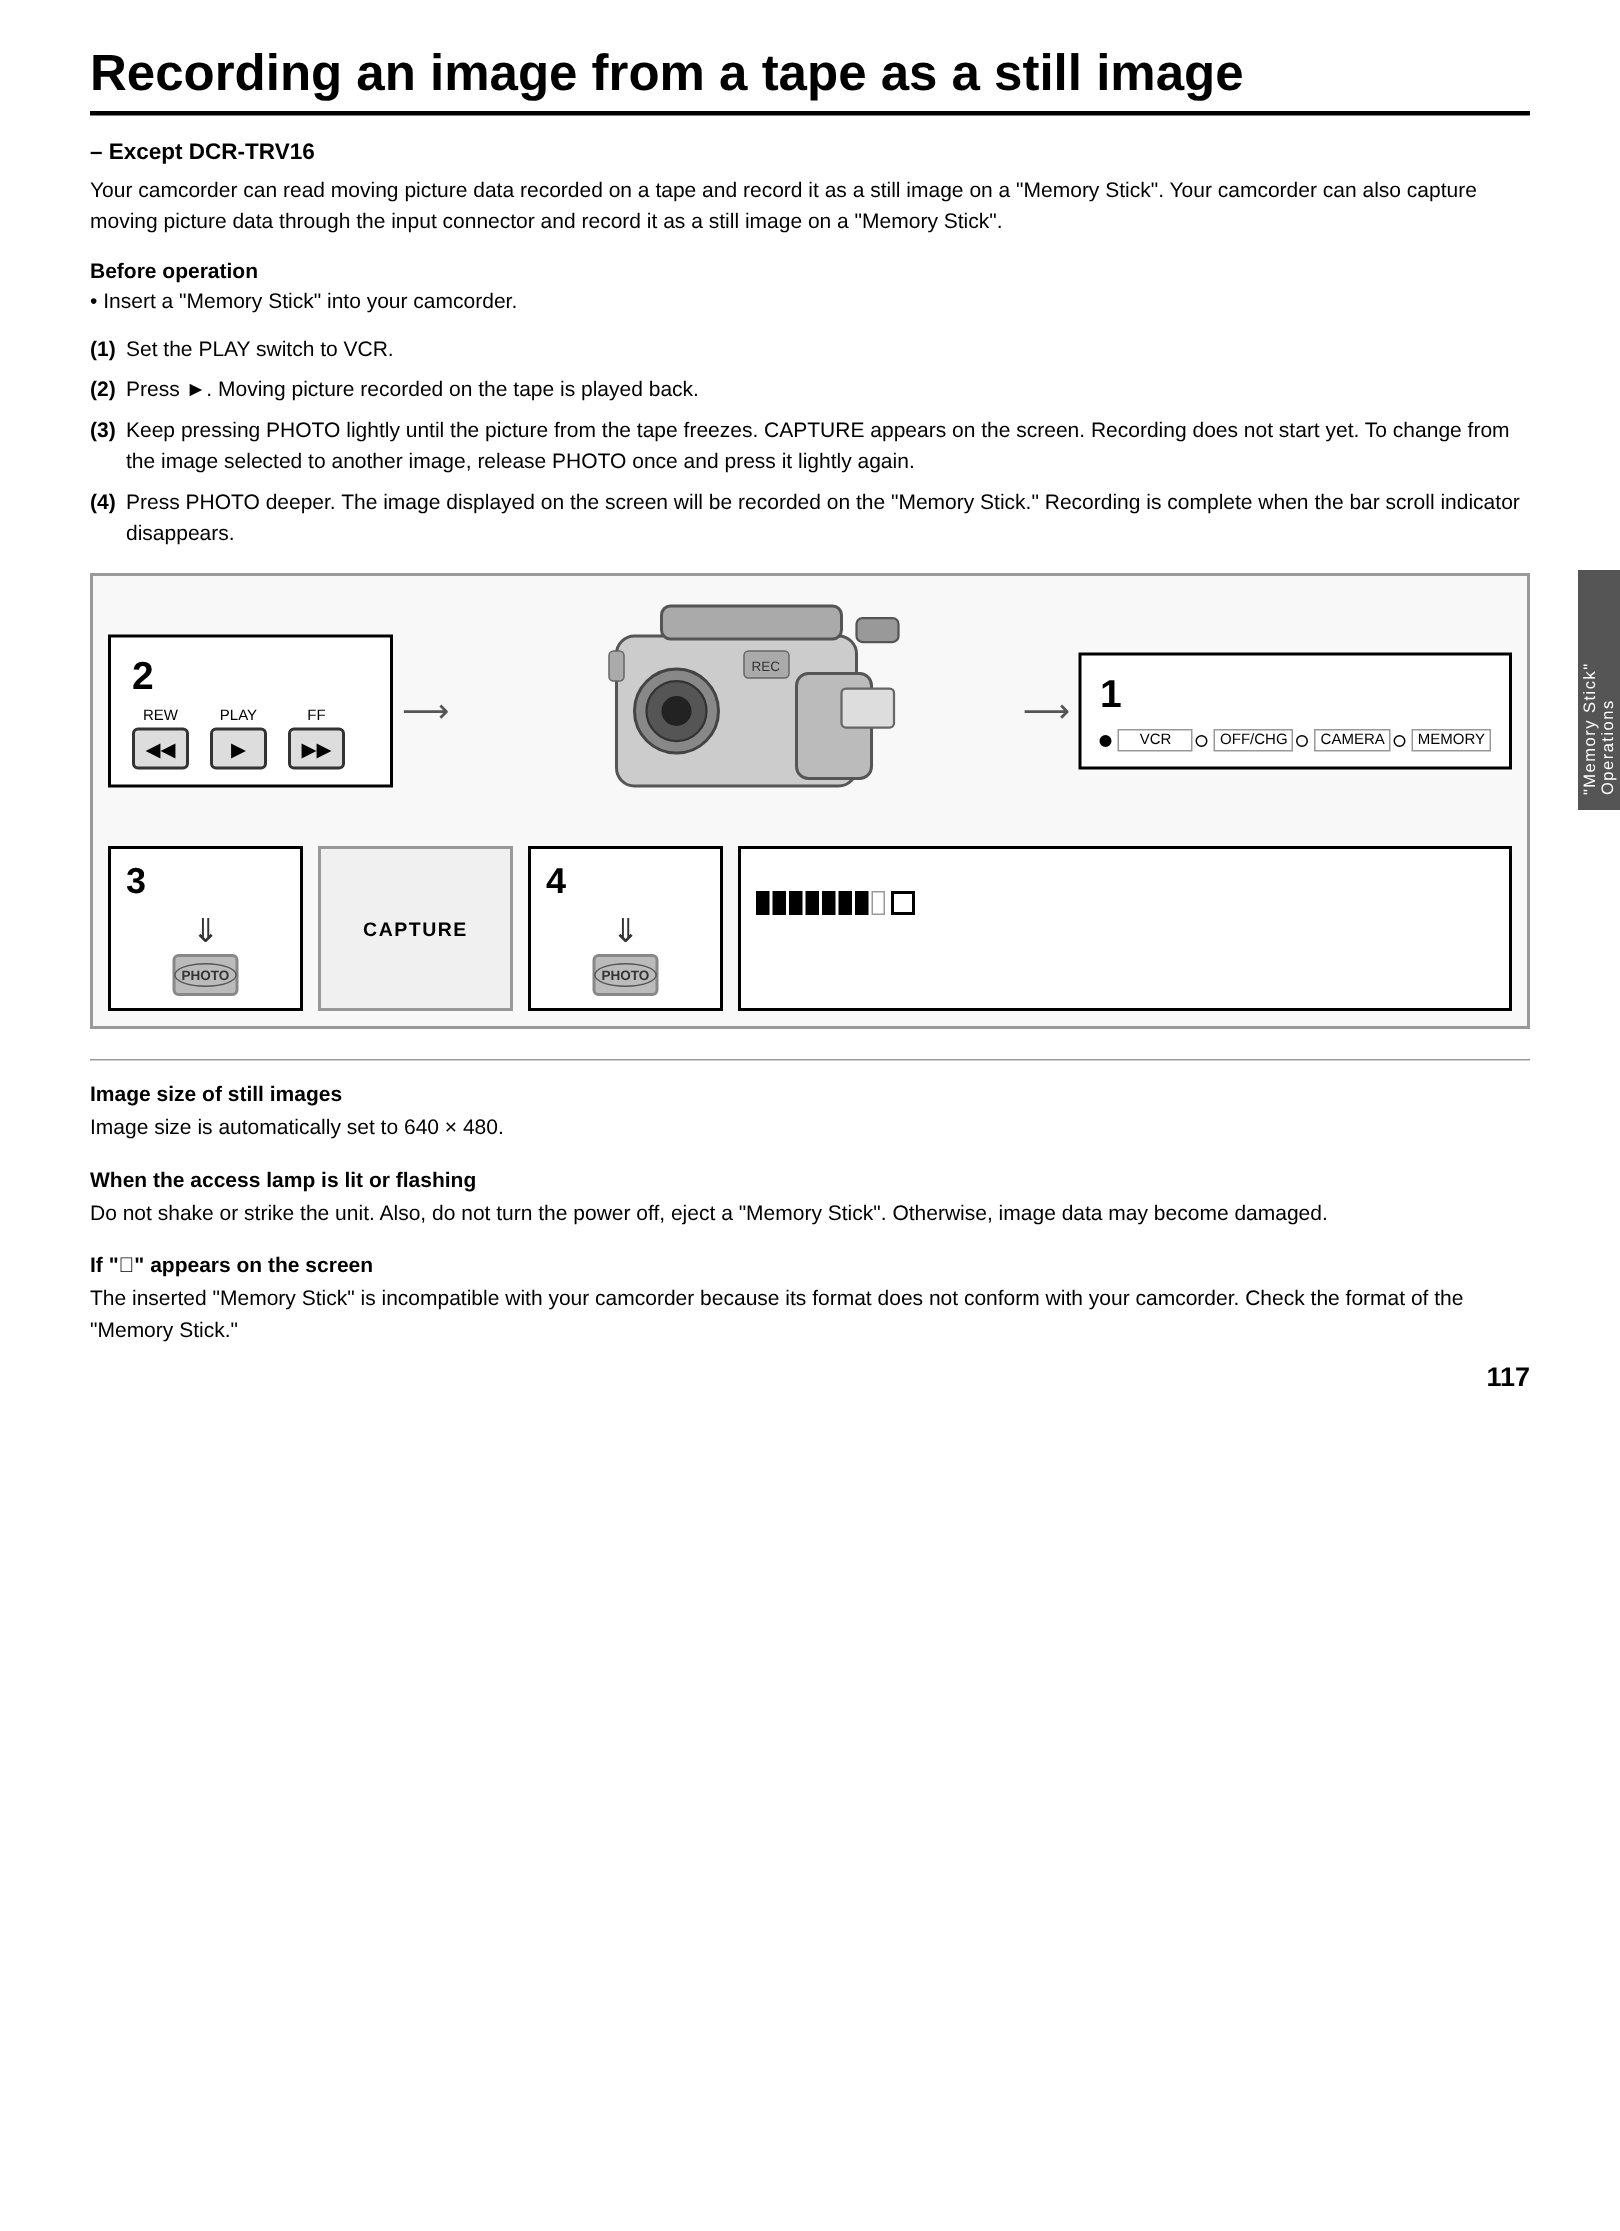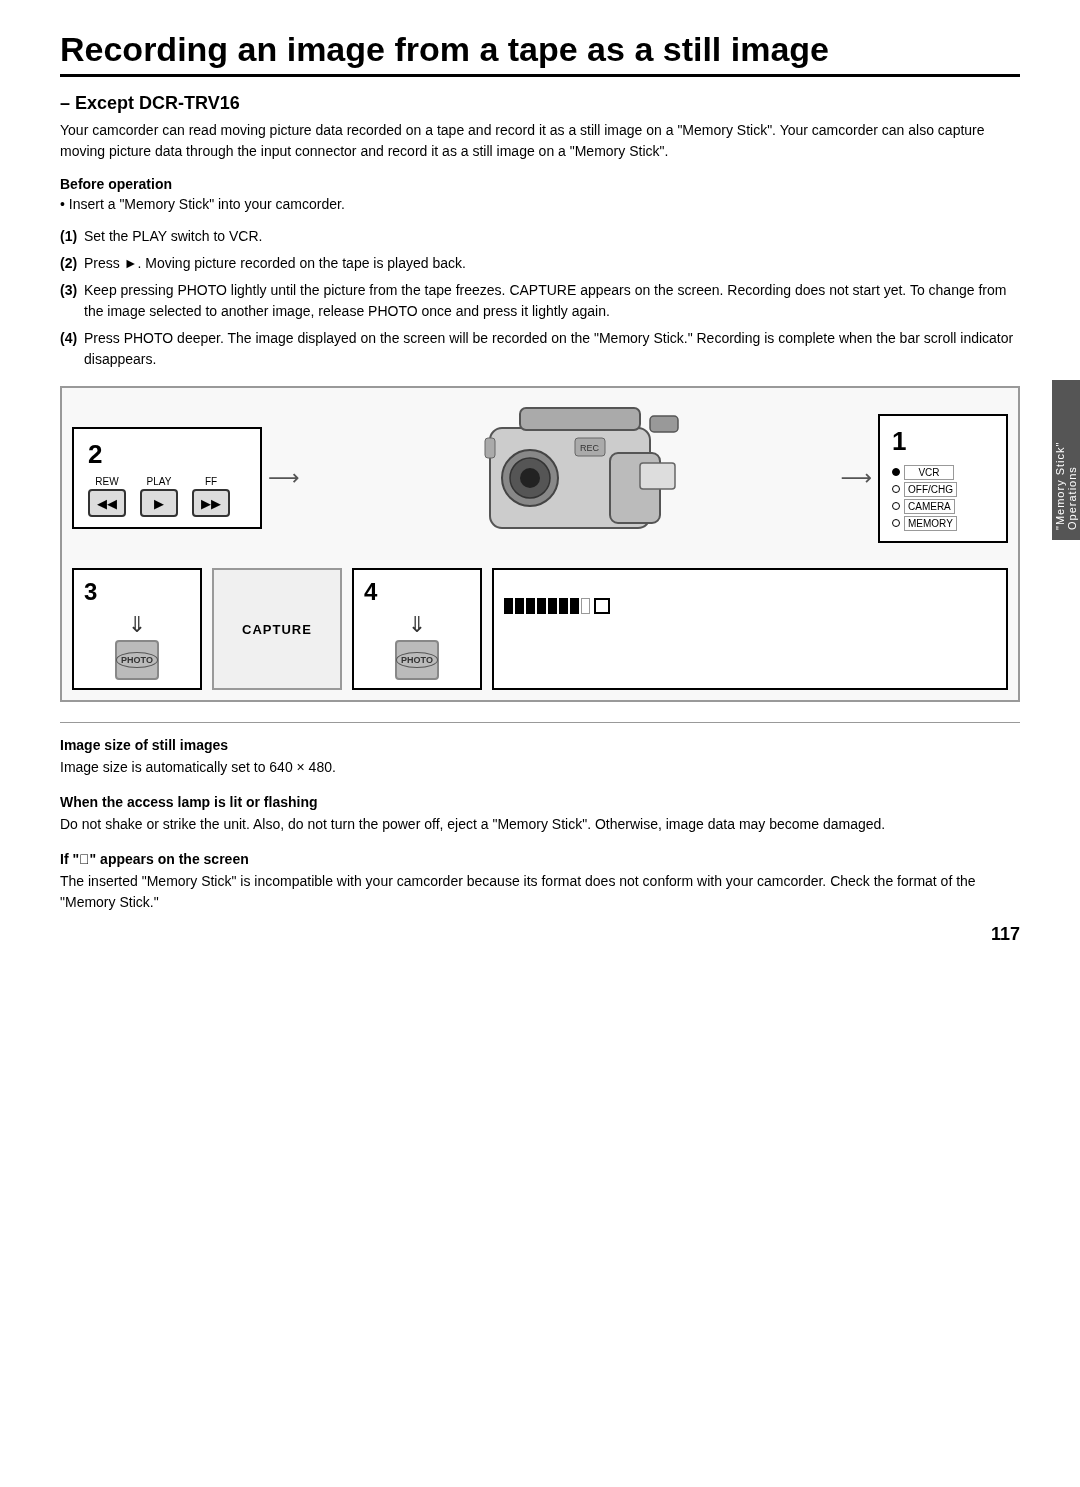--- a/index.html
+++ b/index.html
@@ -45,21 +45,21 @@
       font-family: Arial Black, Arial, sans-serif;
       line-height: 1.15;
       margin-bottom: 10px;
       border-bottom: 3px solid #000;
       padding-bottom: 5px;
     }
 
     
     .subtitle {
       font-weight: bold;
-      font-size: 18px;
+      font-size: 15px;
       margin-top: 16px;
       margin-bottom: 6px;
     }
 
     .intro-text {
       font-size: 14px;
       line-height: 1.5;
       margin-bottom: 14px;
     }
 
@@ -187,21 +187,21 @@
     }
 
     .power-num {
       font-size: 26px;
       font-weight: bold;
       margin-bottom: 8px;
     }
 
     .power-switch {
       display: flex;
-      flex-direction: column;
+      flex-direction: row;
       gap: 2px;
     }
 
     .power-switch-item {
       display: flex;
       align-items: center;
       font-size: 11px;
       gap: 4px;
     }
 
@@ -246,21 +246,21 @@
 
     .photo-btn-area {
       display: flex;
       flex-direction: column;
       align-items: center;
       margin-top: 6px;
     }
 
     .photo-btn {
       width: 44px;
-      height: 40px;
+      height: 28px;
       border-radius: 4px;
       background: #bbb;
       border: 2px solid #888;
       display: flex;
       align-items: center;
       justify-content: center;
       font-size: 9px;
       font-weight: bold;
       color: #333;
       position: relative;

